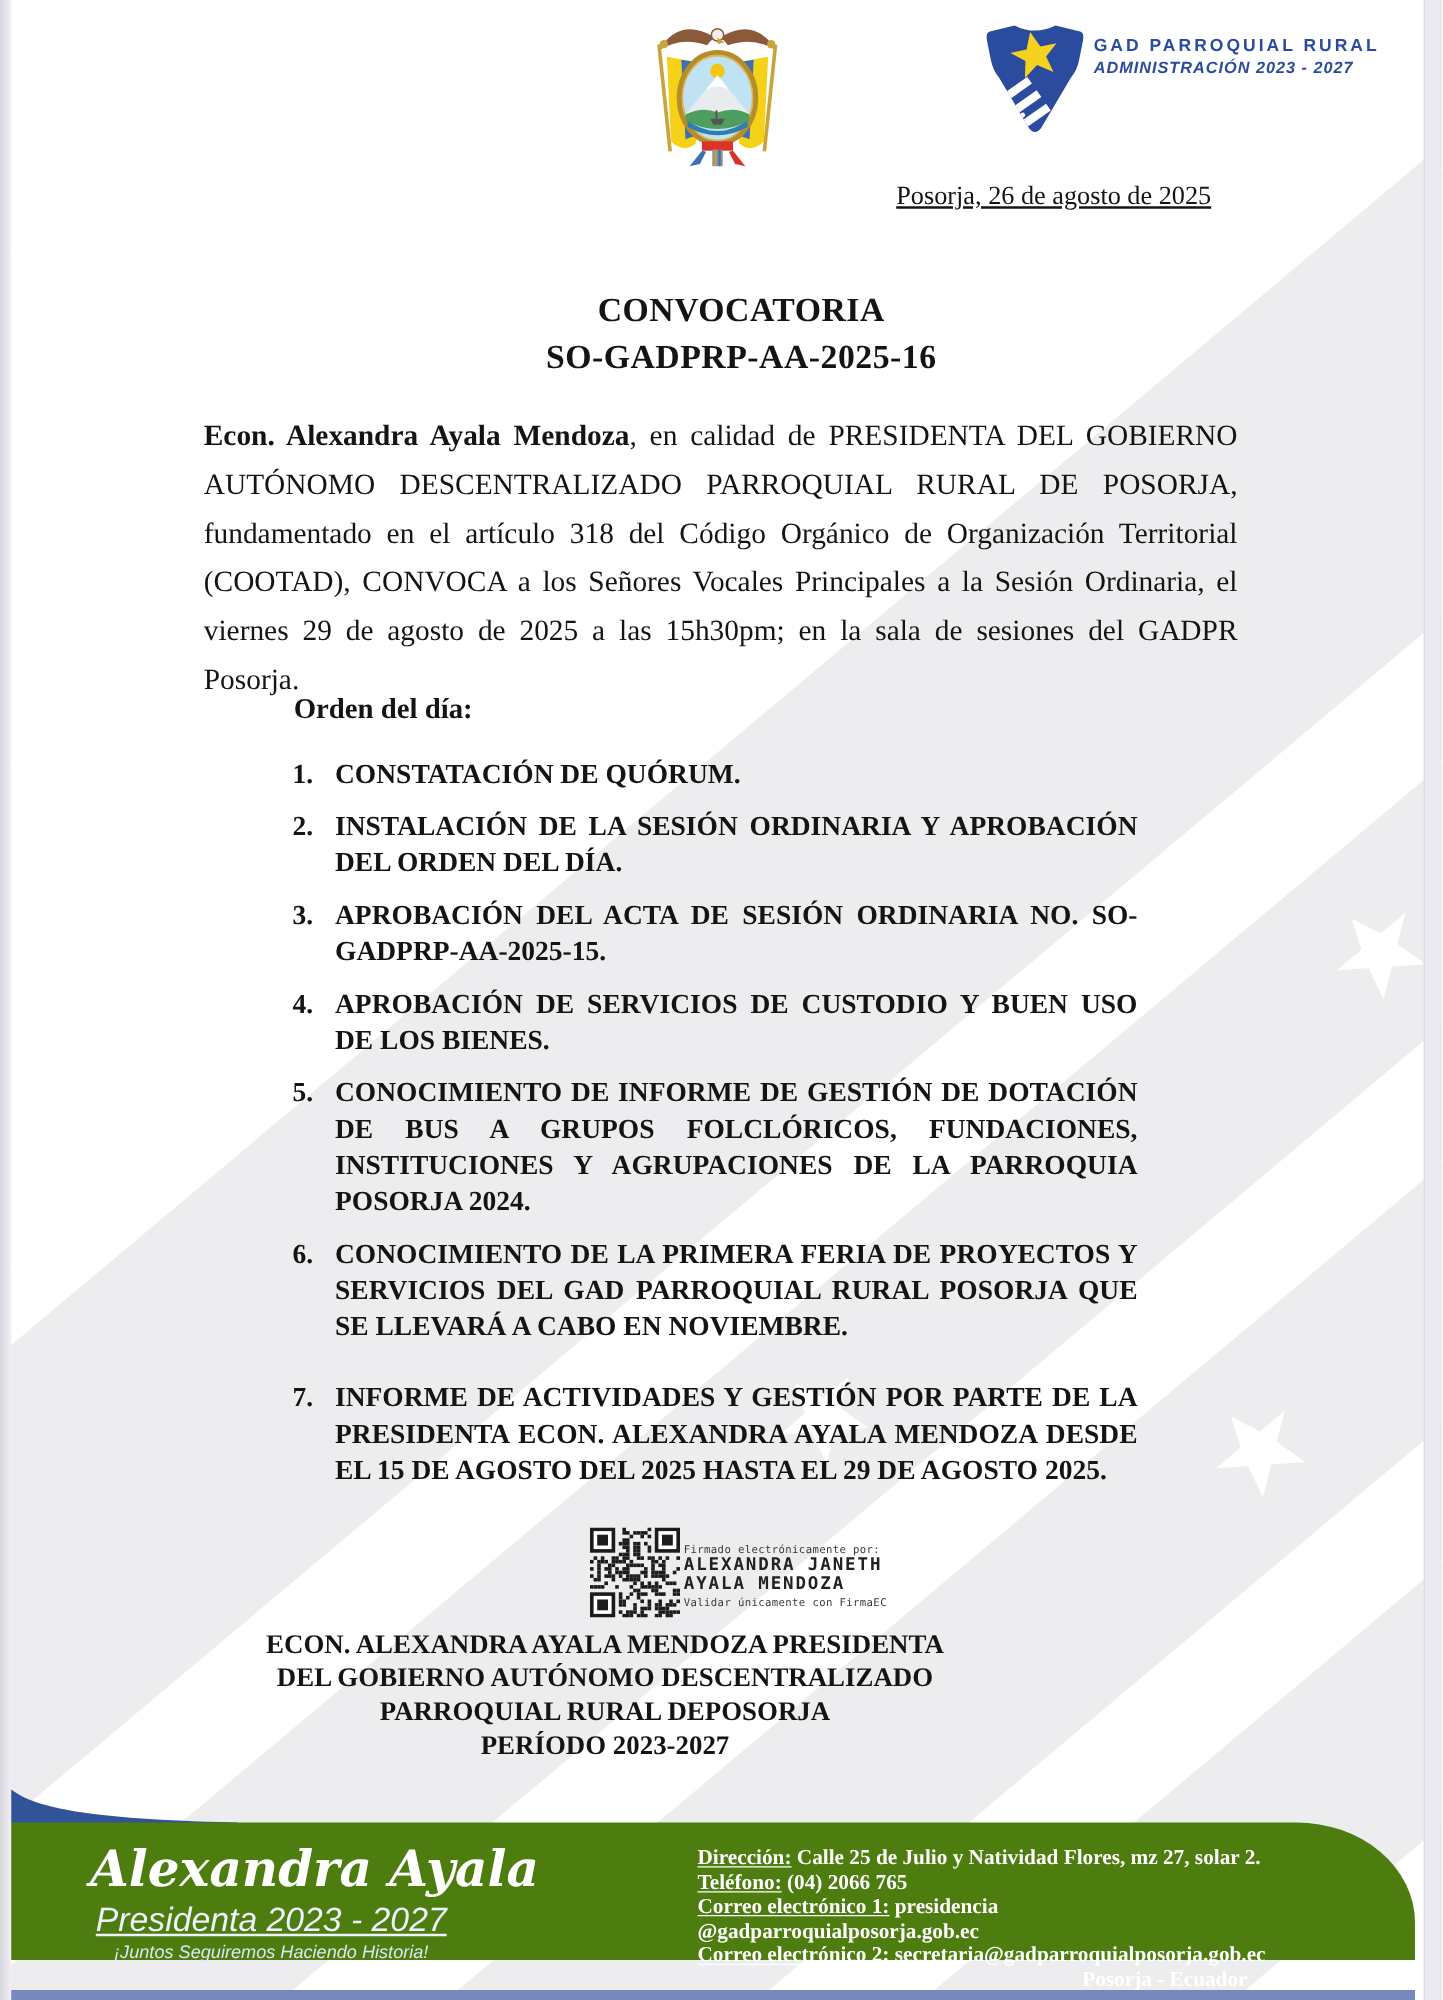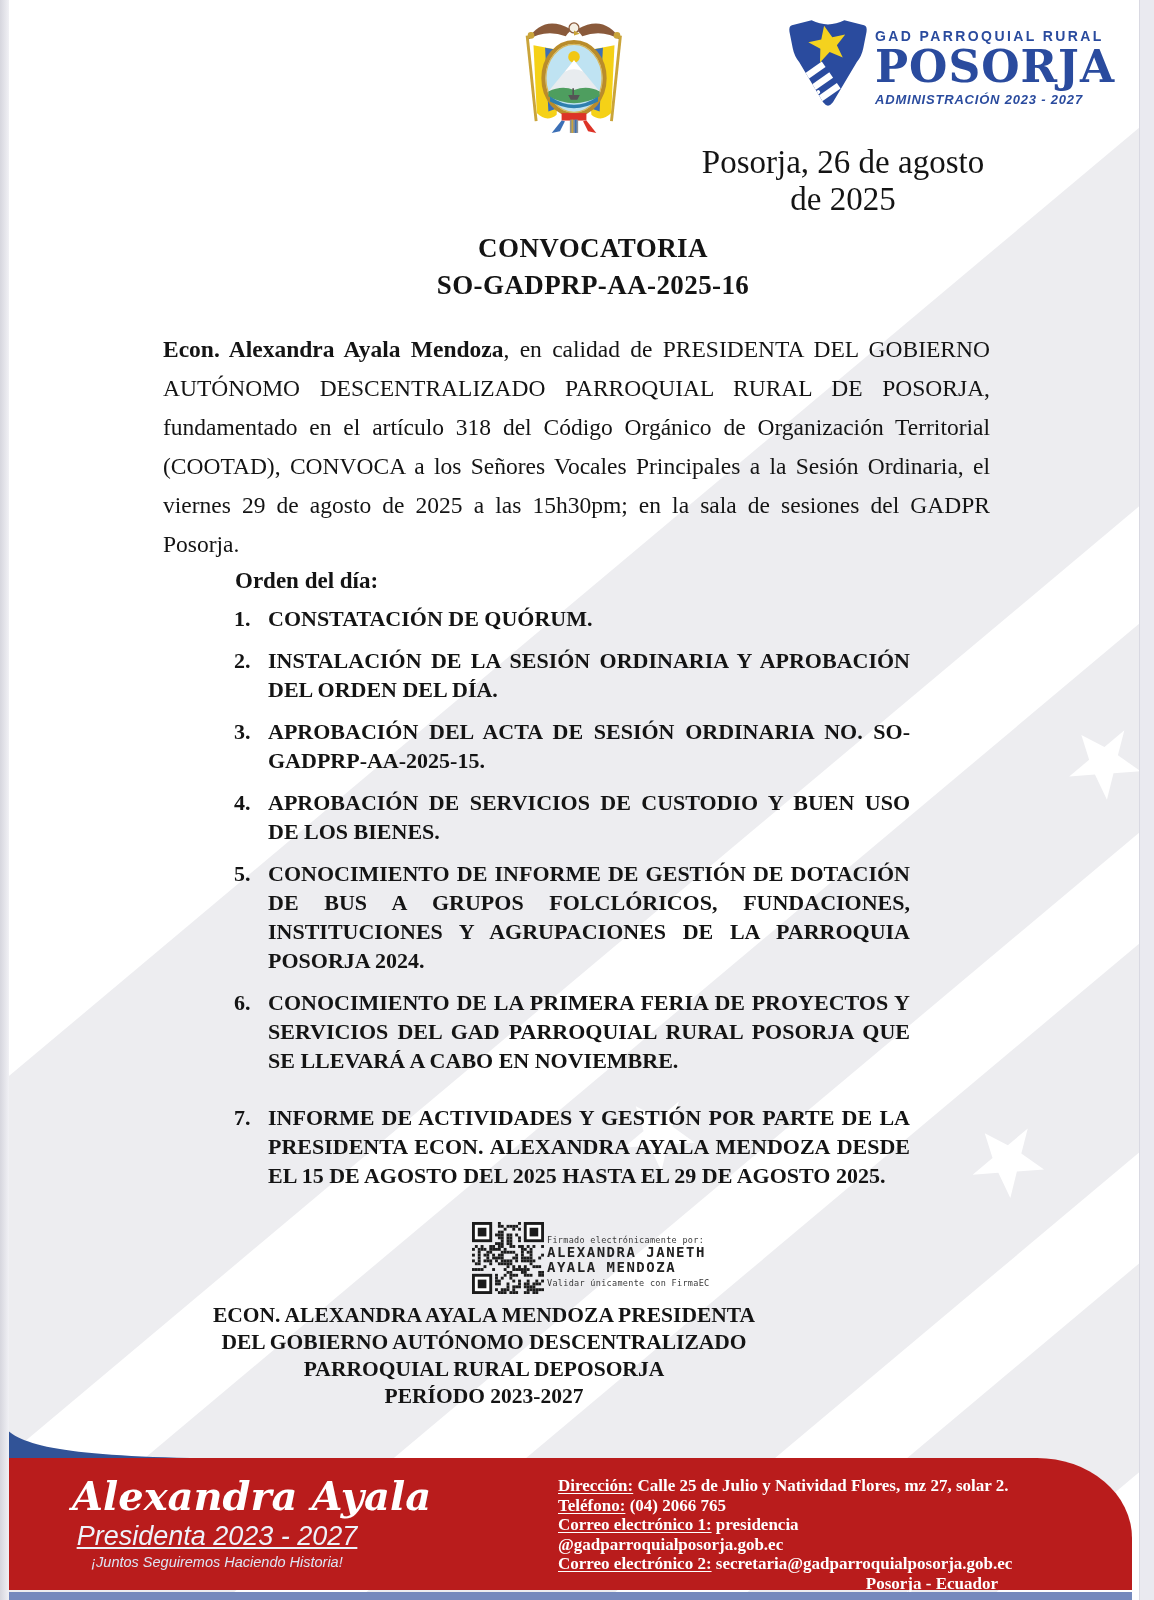--- a/index.html
+++ b/index.html
@@ -16,47 +16,47 @@
   .logo{position:absolute;left:787px;top:8px;display:flex;align-items:flex-start;z-index:2;}
   .logo-shield{width:82px;height:110px;}
   .logo-text{margin-left:6px;padding-top:20px;color:#2a4b9e;}
   .logo-line1{font-family:"Liberation Sans",sans-serif;font-weight:bold;font-size:14px;
               letter-spacing:2.4px;white-space:nowrap;}
   .logo-name{font-family:"DejaVu Serif",serif;font-weight:bold;font-size:44px;line-height:46px;
              letter-spacing:1px;white-space:nowrap;}
   .logo-admin{font-family:"Liberation Sans",sans-serif;font-weight:bold;font-style:italic;
               font-size:13px;letter-spacing:0.8px;white-space:nowrap;margin-top:2px;}
   .date-line{position:absolute;left:690px;top:144px;width:306px;text-align:center;
-             font-size:33px;z-index:2;}
+             font-size:21px;z-index:2;text-decoration:underline;}
   
   .doc-title{position:absolute;left:0;top:230px;width:1154px;text-align:center;
              font-weight:bold;font-size:27px;line-height:37px;letter-spacing:0.4px;z-index:2;padding-left:16px;}
   
   .intro{position:absolute;left:163px;top:306px;width:827px;font-size:23.5px;line-height:39px;
          text-align:justify;z-index:2;}
   .intro b{font-weight:bold;}
   
-  .orden-heading{position:absolute;left:235px;top:554px;font-size:23px;font-weight:bold;z-index:2;margin-top:14px;}
+  .orden-heading{position:absolute;left:235px;top:554px;font-size:23px;font-weight:bold;z-index:2;}
   .agenda{position:absolute;left:234px;top:604px;width:676px;z-index:2;}
   .agenda-item{display:flex;margin-bottom:13px;font-weight:bold;font-size:22px;line-height:29px;}
   .agenda-item .num{flex:none;width:34px;}
   .agenda-item .txt{flex:1;text-align:justify;}
   .agenda-item.gap-before{margin-top:28px;}
   
   .esign{position:absolute;left:472px;top:1222px;display:flex;z-index:2;}
   .qr{width:72px;height:72px;flex:none;}
   .esign-caption{margin-left:3px;padding-top:14px;font-family:"DejaVu Sans Mono","Liberation Mono",monospace;color:#3a3a3a;}
   .esign-tiny{font-size:8.5px;line-height:9px;letter-spacing:0.3px;}
   .esign-name{font-size:14px;font-weight:bold;line-height:15px;letter-spacing:1.5px;color:#222;}
   .esign-caption .esign-tiny.bottom{margin-top:4px;}
   .sig-block{position:absolute;left:0;top:1302px;width:968px;text-align:center;font-weight:bold;
              font-size:21.5px;line-height:27px;z-index:2;}
   
   .footer-wedge{position:absolute;left:0;top:1418px;z-index:3;}
-  .footer{position:absolute;left:0;top:1458px;width:1132px;height:132px;background:#b91c1c;
+  .footer{position:absolute;left:0;top:1458px;width:1132px;height:110px;background:#4d7c0f;
           border-top-right-radius:95px 80px;z-index:4;}
   .footer-strip{position:absolute;left:0;top:1592px;width:1132px;height:8px;background:#7589bd;z-index:4;}
   .f-left{position:absolute;left:72px;top:14px;width:290px;text-align:center;color:#ffffff;}
   .f-name{font-family:"DejaVu Serif",serif;font-style:italic;font-weight:bold;font-size:40px;
           line-height:48px;white-space:nowrap;}
   .f-role{font-family:"Liberation Sans",sans-serif;font-style:italic;font-size:27px;line-height:32px;
           color:#eef2fa;white-space:nowrap;text-decoration:underline;}
   .f-slogan{font-family:"Liberation Sans",sans-serif;font-style:italic;font-size:14.5px;line-height:20px;
             color:#dde5f4;white-space:nowrap;}
   .f-right{position:absolute;left:558px;top:18px;width:470px;color:#ffffff;
@@ -143,21 +143,20 @@
           <rect x="-20" y="82" width="75" height="8" fill="#ffffff"></rect>
           <rect x="-20" y="98" width="75" height="8" fill="#ffffff"></rect>
           <circle cx="20" cy="78" r="2.4" fill="#ffffff"></circle>
           <circle cx="30" cy="94" r="2.4" fill="#ffffff"></circle>
         </g>
       </g>
       <path transform="translate(50,33) rotate(-12)" fill="#f4d21f" d="M0,-23 L6.9,-7.1 L23,-7.1 L10.3,3.6 L14.2,19.8 L0,9.8 L-14.2,19.8 L-10.3,3.6 L-23,-7.1 L-6.9,-7.1 Z"></path>
     </svg>
     <div class="logo-text">
       <div class="logo-line1">GAD PARROQUIAL RURAL</div>
-      <div class="logo-name">POSORJA</div>
       <div class="logo-admin">ADMINISTRACIÓN 2023 - 2027</div>
     </div>
   </div>
 
   <div class="date-line">Posorja, 26 de agosto de 2025</div>
 
   <div class="doc-title">
     <div>CONVOCATORIA</div>
     <div>SO-GADPRP-AA-2025-16</div>
   </div>

